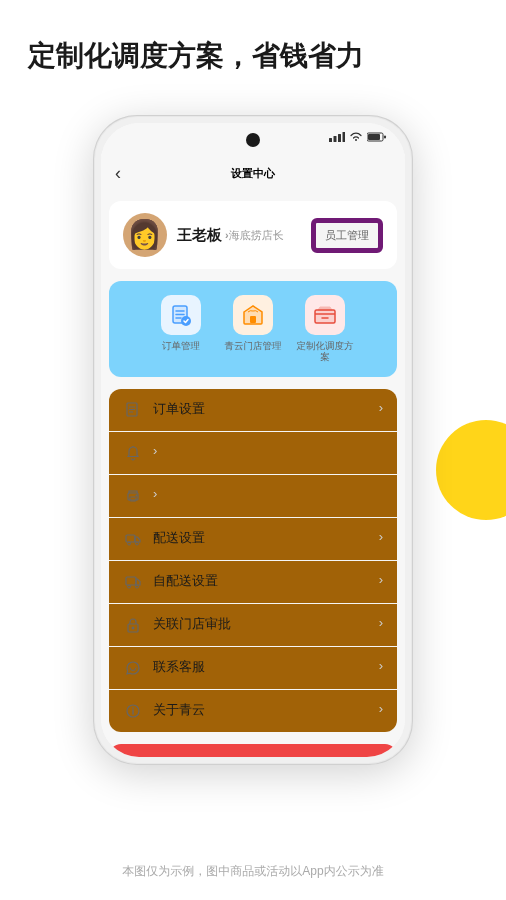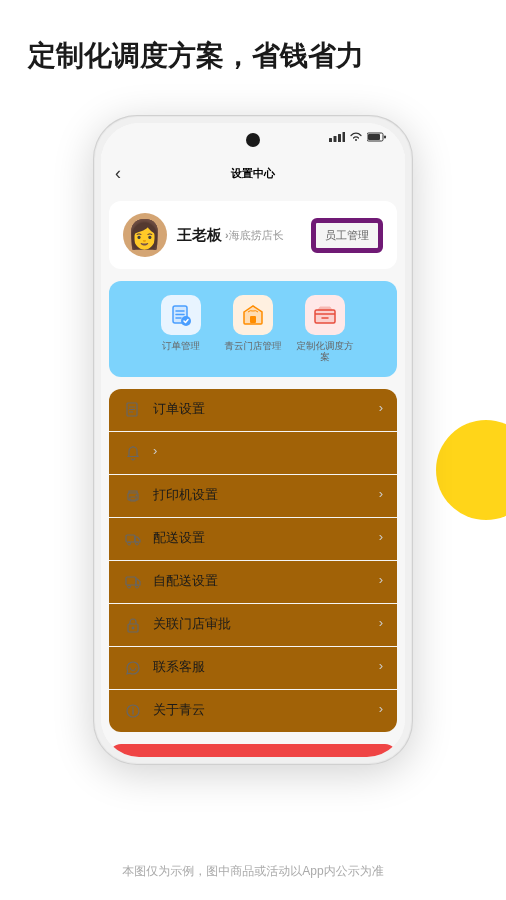--- a/index.html
+++ b/index.html
@@ -452,21 +452,20 @@
           </div>
           <div class="menu-item">
             <div class="menu-icon">
               <svg width="16" height="16" viewBox="0 0 16 16" fill="none">
                 <rect x="3" y="5" width="10" height="7" rx="1" stroke="#666" stroke-width="1.2"></rect>
                 <path d="M4 5V3h8v2" stroke="#666" stroke-width="1.2"></path>
                 <rect x="5" y="9" width="6" height="4" rx="0.5" stroke="#666" stroke-width="1"></rect>
                 <circle cx="11.5" cy="7.5" r="1" fill="#666"></circle>
               </svg>
             </div>
-            <div class="menu-text">打印机设置</div>
             <div class="menu-arrow">›</div>
           </div>
           <div class="menu-item">
             <div class="menu-icon">
               <svg width="16" height="16" viewBox="0 0 16 16" fill="none">
                 <rect x="1" y="4" width="9" height="7" rx="1" stroke="#666" stroke-width="1.2"></rect>
                 <path d="M10 6h2.5l2.5 3v2h-5V6z" stroke="#666" stroke-width="1.2" fill="none"></path>
                 <circle cx="4" cy="12.5" r="1.5" stroke="#666" stroke-width="1"></circle>
                 <circle cx="12" cy="12.5" r="1.5" stroke="#666" stroke-width="1"></circle>
               </svg>

